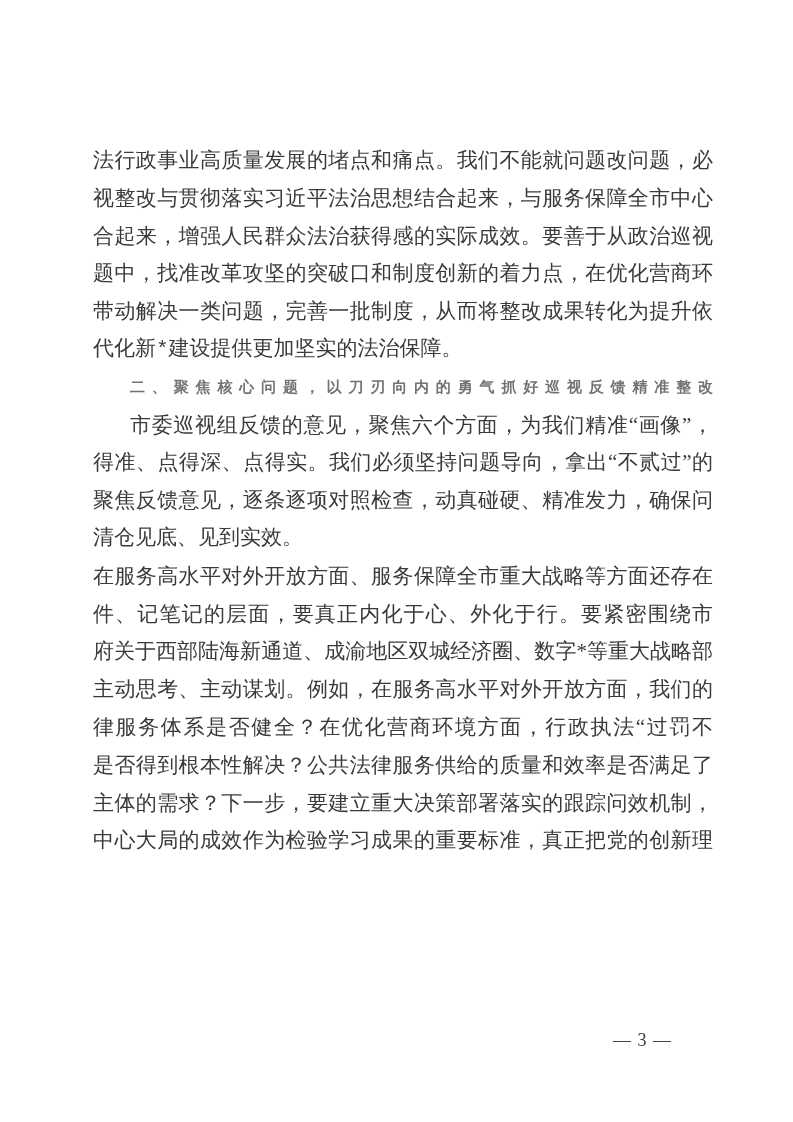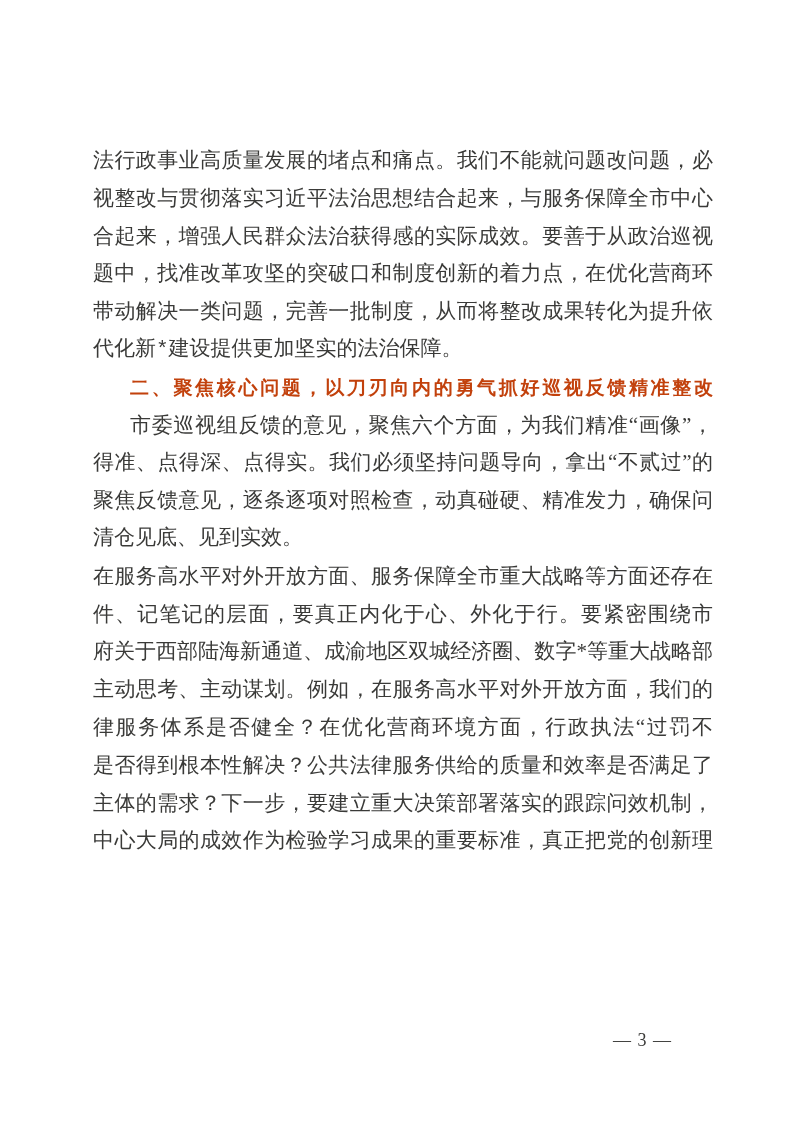--- a/index.html
+++ b/index.html
@@ -33,24 +33,24 @@
     overflow: hidden;
   }
   .line.last {
     text-align-last: left;
     font-family: Liberation Mono, monospace;
   }
   .line.indent {
     padding-left: 37px;
   }
   .line.heading {
-    font-family: Liberation Sans, sans-serif;
+    font-family: Liberation Serif, serif;
     font-weight: 700;
-    font-size: 19px;
-    color: #c2410c;
+    font-size: 15px;
+    color: #737373;
   }
   .kai {
     font-style: italic;
     font-weight: 700;
     color: #262624;
   }
   .page-number {
     position: absolute;
     top: 1030px;
     right: 121px;

